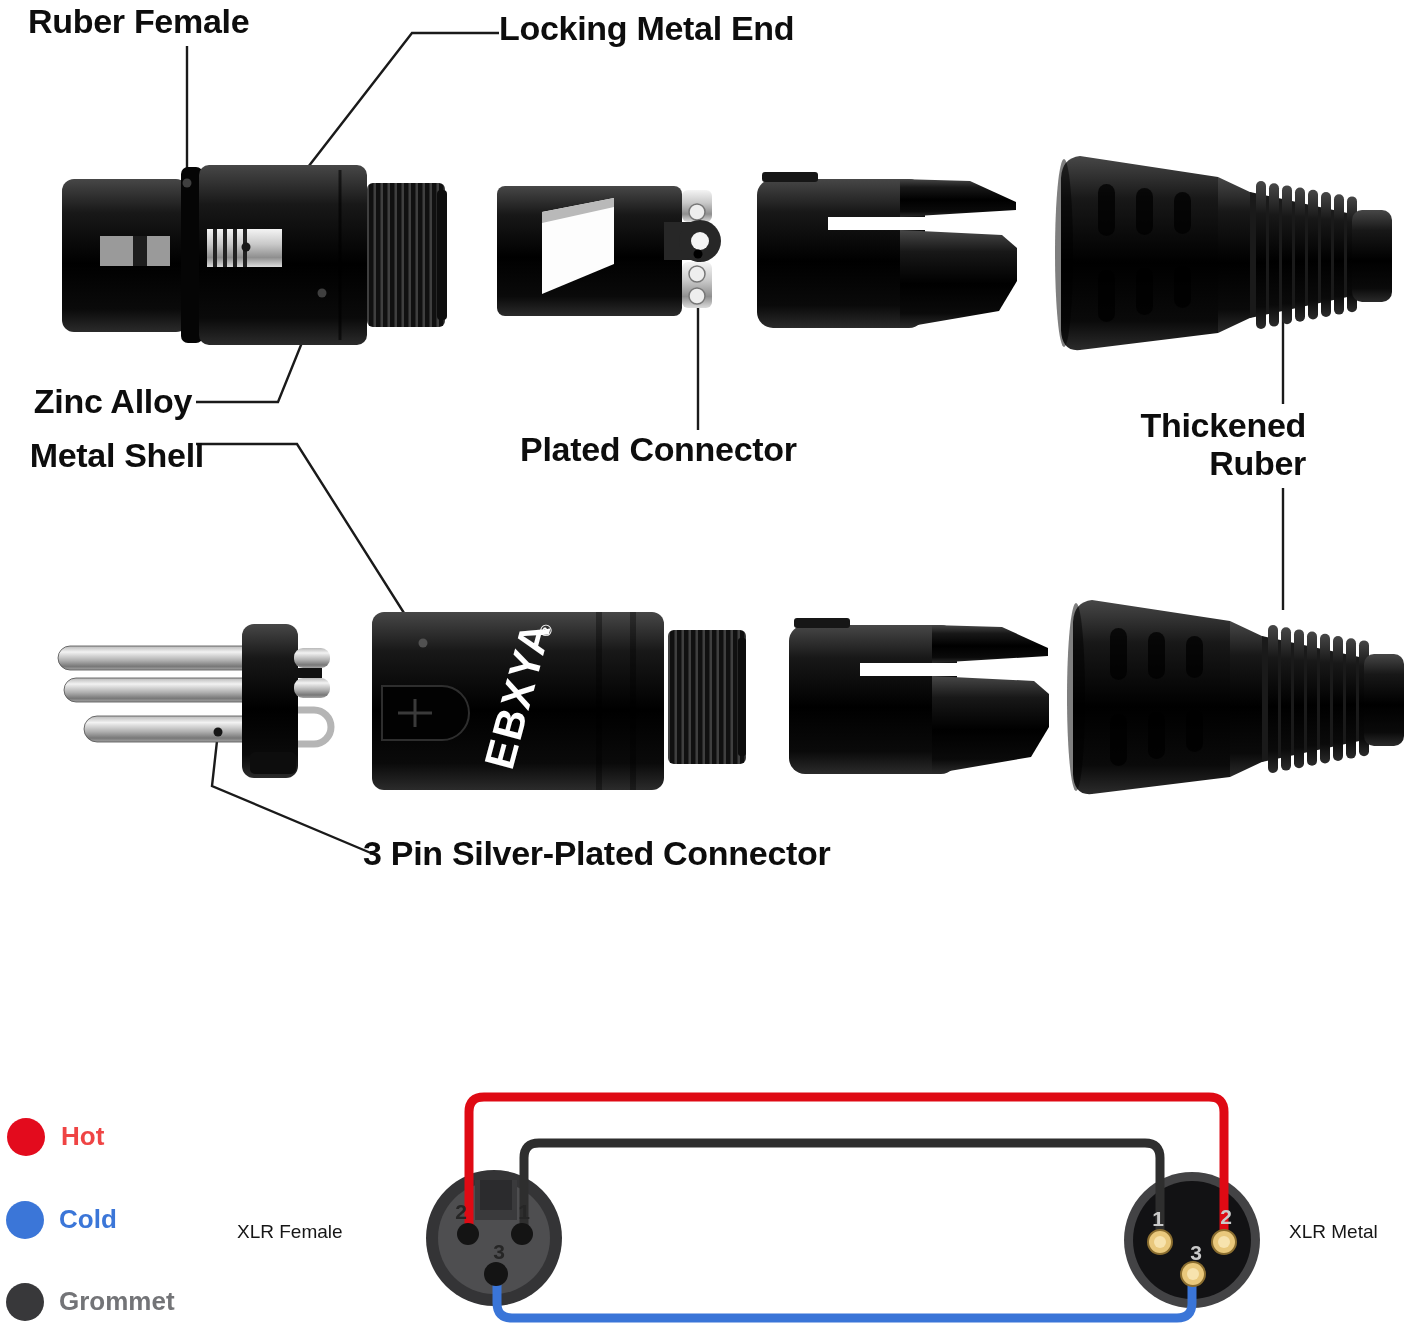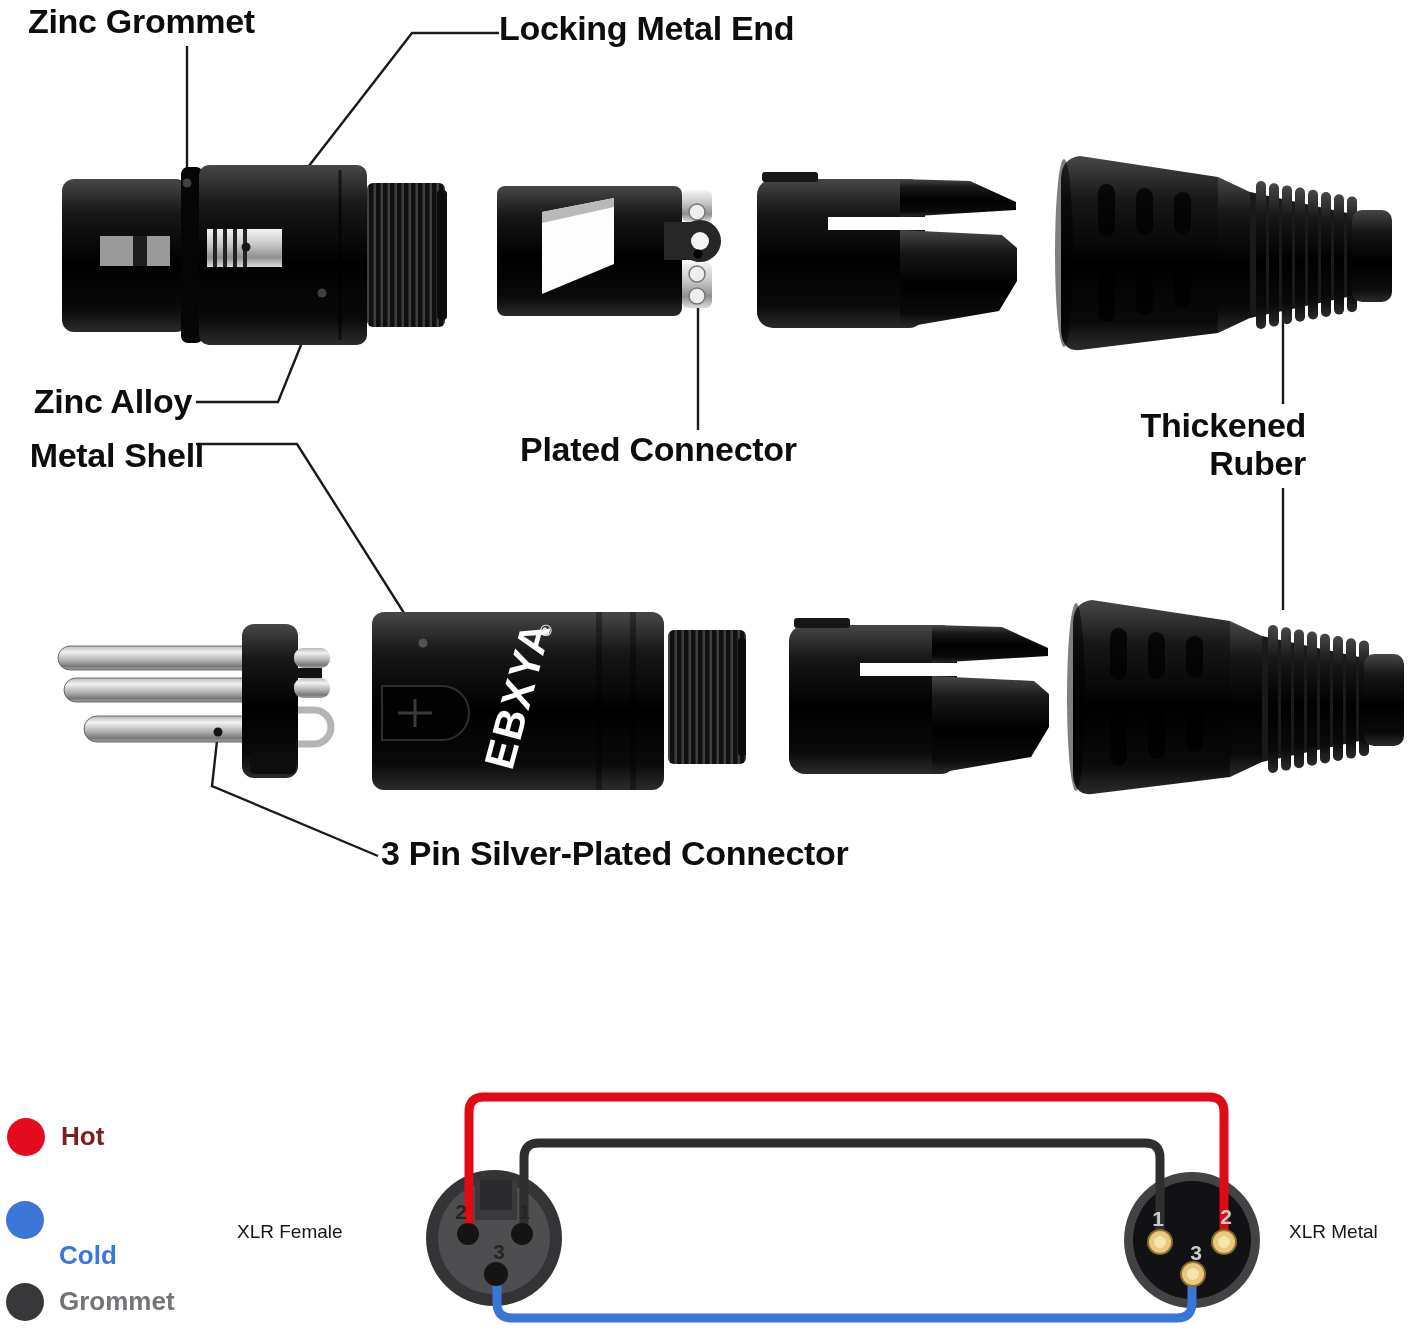--- a/index.html
+++ b/index.html
@@ -2,22 +2,22 @@
 <html><head>
 <meta charset="utf-8">
 <style>
   html,body{margin:0;padding:0;background:#fff;}
   .canvas{position:relative;width:1421px;height:1337px;background:#ffffff;overflow:hidden;
           font-family:"Liberation Sans",sans-serif;}
   .canvas > svg{position:absolute;left:0;top:0;}
   .lbl{position:absolute;font-size:34px;font-weight:600;color:#0d0d0d;white-space:nowrap;letter-spacing:-0.3px;}
   .sub{position:absolute;font-size:19px;font-weight:400;color:#161616;white-space:nowrap;}
   .legend-lbl{position:absolute;font-size:26px;font-weight:700;white-space:nowrap;}
-  .c-hot{color:#7f1d1d;text-align:center;}
-  .c-cold{color:#3b76d8;margin-top:36px;}
+  .c-hot{color:#ef4444;text-align:center;}
+  .c-cold{color:#3b76d8;}
   .c-ground{color:#737477;}
   .block span{display:block;}
   .pinF{font-size:21px;font-weight:600;fill:#262626;text-anchor:middle;font-family:"Liberation Sans",sans-serif;}
   .pinM{font-size:21px;font-weight:600;fill:#c9c9c9;text-anchor:middle;font-family:"Liberation Sans",sans-serif;}
   .brand{font-size:42px;font-weight:700;fill:#ffffff;letter-spacing:2px;font-family:"Liberation Sans",sans-serif;}
   .brandReg{font-size:16px;font-weight:700;fill:#ffffff;font-family:"Liberation Sans",sans-serif;}
   .wire{fill:none;stroke-width:9;stroke-linejoin:round;}
   .leader{fill:none;stroke:#1a1a1a;stroke-width:2.4;}
 </style>
 </head>
@@ -199,30 +199,30 @@
   <text class="pinF" x="499" y="1259">3</text>
   <text class="pinM" x="1158" y="1226">1</text>
   <text class="pinM" x="1226" y="1224">2</text>
   <text class="pinM" x="1196" y="1260">3</text>
 
   <circle cx="26" cy="1137" r="19" fill="#e30b1d"></circle>
   <circle cx="25" cy="1220" r="19" fill="#3b76d8"></circle>
   <circle cx="25" cy="1302" r="19" fill="#38383a"></circle>
 </svg>
 
-<div class="lbl" style="left:28px;top:2px">Zinc Grommet</div>
+<div class="lbl" style="left:28px;top:2px">Ruber Female</div>
 <div class="lbl" style="left:499px;top:9px">Locking Metal End</div>
 <div class="lbl" style="left:0;top:382px;width:192px;text-align:right">Zinc Alloy</div>
 <div class="lbl" style="left:12px;top:436px;width:192px;text-align:right">Metal Shell</div>
 <div class="lbl block" style="left:1090px;top:406px;width:216px;text-align:right;line-height:38px">
   <span>Thickened</span>
   <span>Ruber</span>
 </div>
 <div class="lbl" style="left:520px;top:430px">Plated Connector</div>
-<div class="lbl" style="left:381px;top:834px">3 Pin Silver-Plated Connector</div>
+<div class="lbl" style="left:363px;top:834px">3 Pin Silver-Plated Connector</div>
 
 <div class="sub" style="left:237px;top:1221px">XLR Female</div>
 <div class="sub" style="left:1289px;top:1221px">XLR Metal</div>
 
 <div class="legend-lbl c-hot" style="left:61px;top:1121px">Hot</div>
 <div class="legend-lbl c-cold" style="left:59px;top:1204px">Cold</div>
 <div class="legend-lbl c-ground" style="left:59px;top:1286px">Grommet</div>
 
 </div>
 

